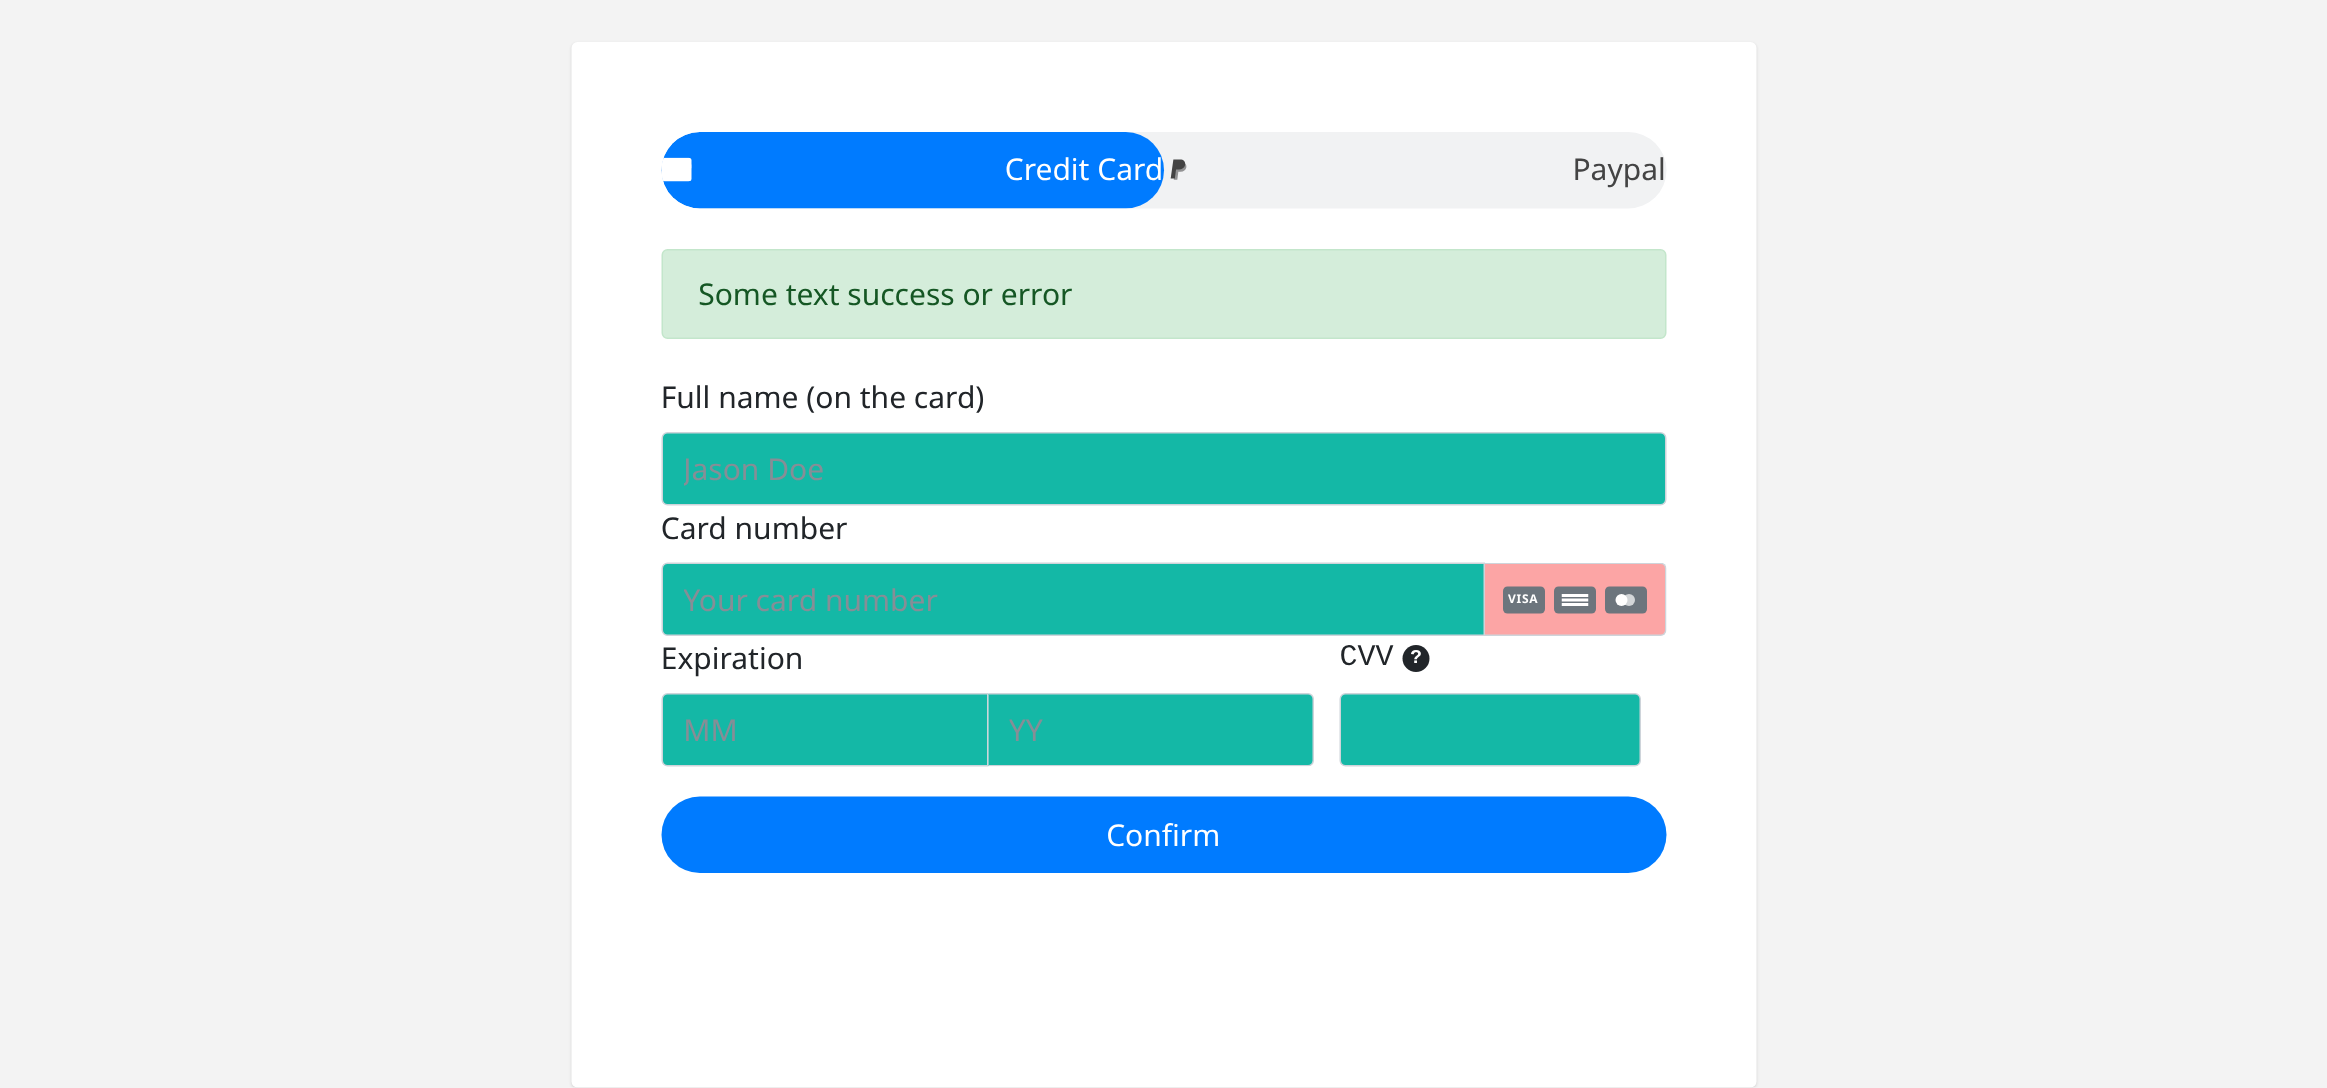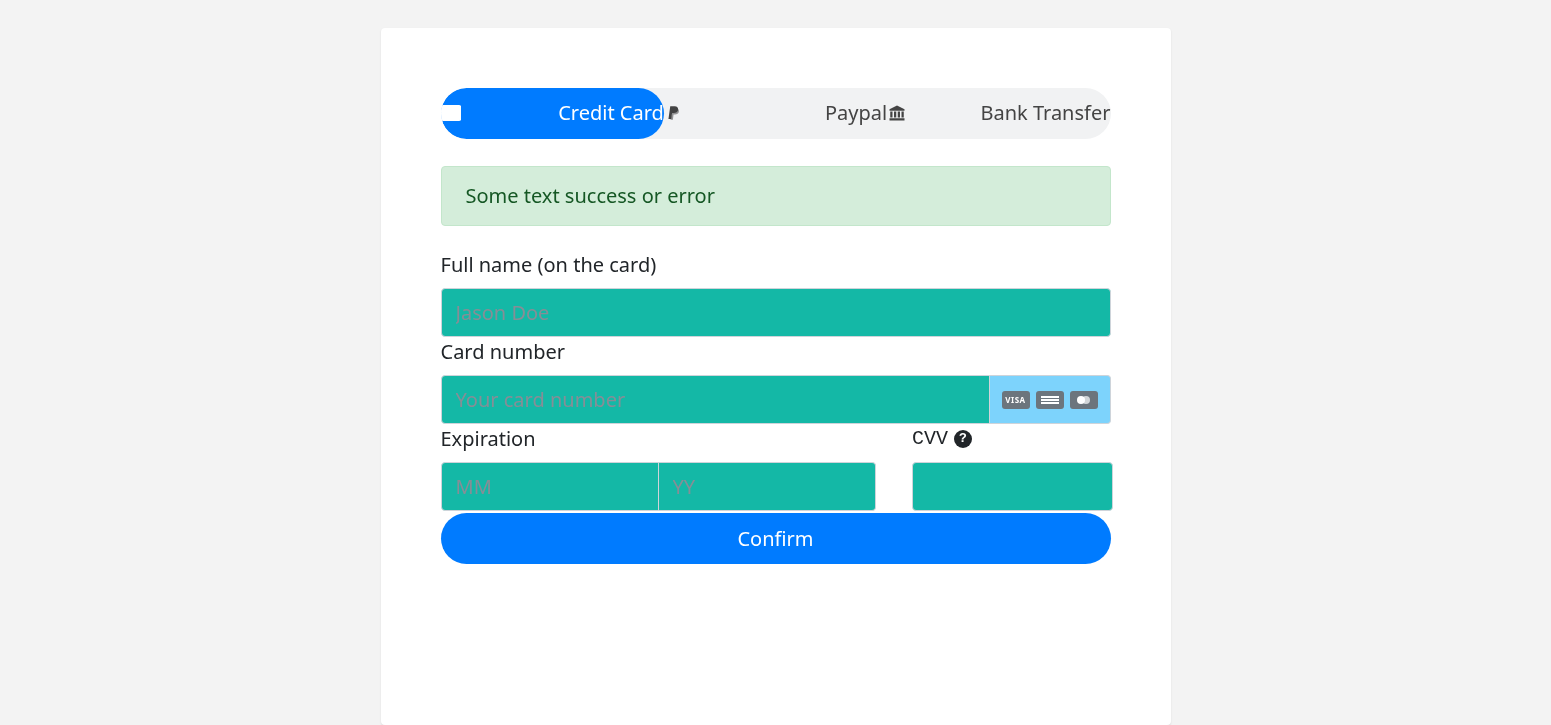--- a/index.html
+++ b/index.html
@@ -96,58 +96,58 @@
   }
   .form-control::placeholder{color:#868e96;}
 
   .form-group{}
 
   .input-group{display:flex;}
   .input-group .form-control{border-top-right-radius:0;border-bottom-right-radius:0;}
   .input-addon{
     border:1px solid var(--border);
     border-left:none;
-    background:#7dd3fc;
+    background:#fca5a5;
     border-top-right-radius:4px;
     border-bottom-right-radius:4px;
     display:flex;
     align-items:center;
     padding:0 12px;
     gap:6px;
     text-align:right;
   }
   .cc-chip{
     width:28px;height:18px;border-radius:3px;background:#6c757d;display:flex;align-items:center;justify-content:center;
   }
   .cc-chip span{font-size:8px;font-weight:700;color:#fff;letter-spacing:.5px;}
   .cc-chip .dots{display:flex;gap:-1px;}
   .cc-dot{width:8px;height:8px;border-radius:50%;background:#fff;display:inline-block;}
   .cc-dot+.cc-dot{margin-left:-3px;opacity:.7;}
 
-  .row{display:flex;gap:36px;}
+  .row{display:flex;gap:17px;}
   .col-exp{flex:0 0 65%;}
   .col-cvv{flex:0 0 30%;}
   .exp-group{display:flex;}
   .exp-group .form-control:first-child{border-top-right-radius:0;border-bottom-right-radius:0;}
   .exp-group .form-control:last-child{border-top-left-radius:0;border-bottom-left-radius:0;border-left:none;}
 
   .cvv-label{display:flex;align-items:center;gap:6px;font-family:Liberation Mono, monospace;}
   .help-icon{width:18px;height:18px;border-radius:50%;background:#212529;color:#fff;font-size:13px;font-weight:700;display:inline-flex;align-items:center;justify-content:center;cursor:help;}
 
   .btn-primary{
     width:100%;
     background:var(--primary);
     color:#fff;
     border:none;
     border-radius:999px;
     font-size:20px;
     padding:12px 0;
     cursor:pointer;
     font-family:inherit;
-    margin-top:2px;
+    margin-top:20px;
   }
 </style>
 </head>
 <body>
 
 <div class="card">
 
   
   <div class="pill-bar">
     <div class="pill active">
@@ -161,33 +161,20 @@
       <span>Credit Card</span>
     </div>
     <div class="pill">
       <span class="icon">
         <svg viewBox="0 0 24 24" width="18" height="18">
           <path d="M7 3h6c3 0 5 1.8 4.4 5-.5 2.6-2.7 4-5.6 4H9.4L8.3 20H4.6L7 3z" fill="#444"></path>
           <path d="M10 6h5c2.5 0 4 1.6 3.5 4.3-.5 2.4-2.4 3.7-5 3.7h-2.1L10.5 21H7.3L10 6z" fill="#444" opacity=".55"></path>
         </svg>
       </span>
       <span>Paypal</span>
-    </div>
-    <div class="pill">
-      <span class="icon">
-        <svg viewBox="0 0 24 24" width="18" height="18">
-          <path d="M12 2 2 7v2h20V7L12 2z" fill="#444"></path>
-          <rect x="3" y="10" width="3" height="8" fill="#444"></rect>
-          <rect x="8" y="10" width="3" height="8" fill="#444"></rect>
-          <rect x="13" y="10" width="3" height="8" fill="#444"></rect>
-          <rect x="18" y="10" width="3" height="8" fill="#444"></rect>
-          <rect x="2" y="19" width="20" height="3" fill="#444"></rect>
-        </svg>
-      </span>
-      <span>Bank Transfer</span>
     </div>
   </div>
 
   
   <div class="alert">
     <span>Some text success or error</span>
   </div>
 
   
   <div class="form-group">

